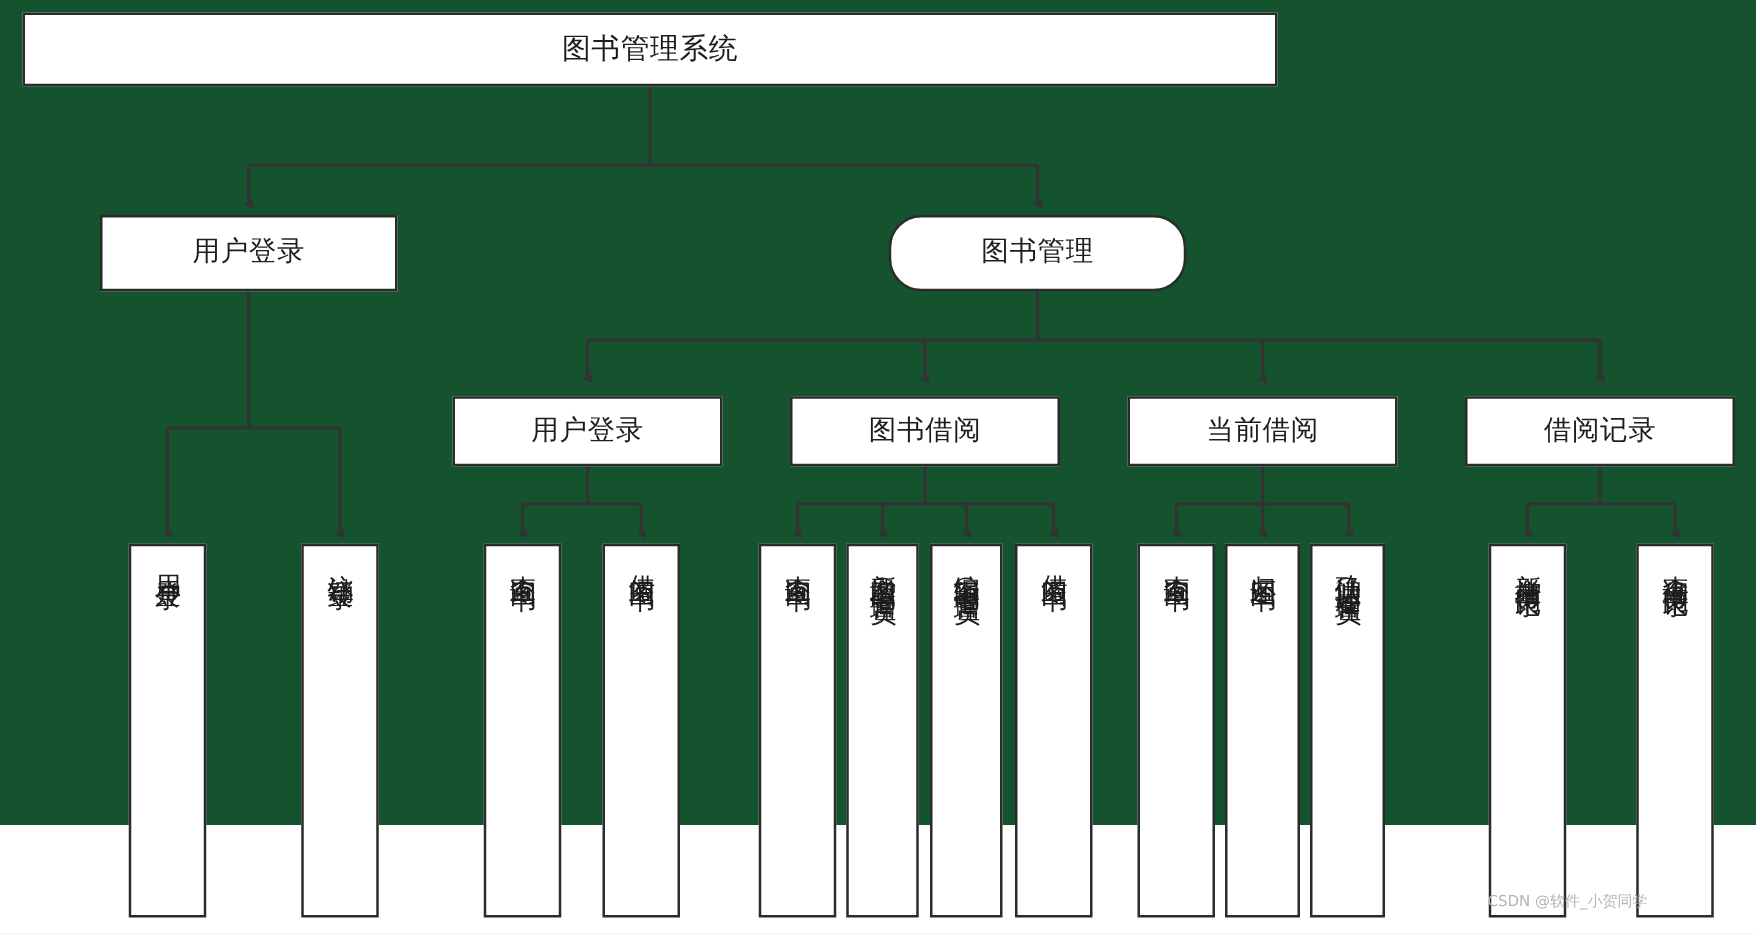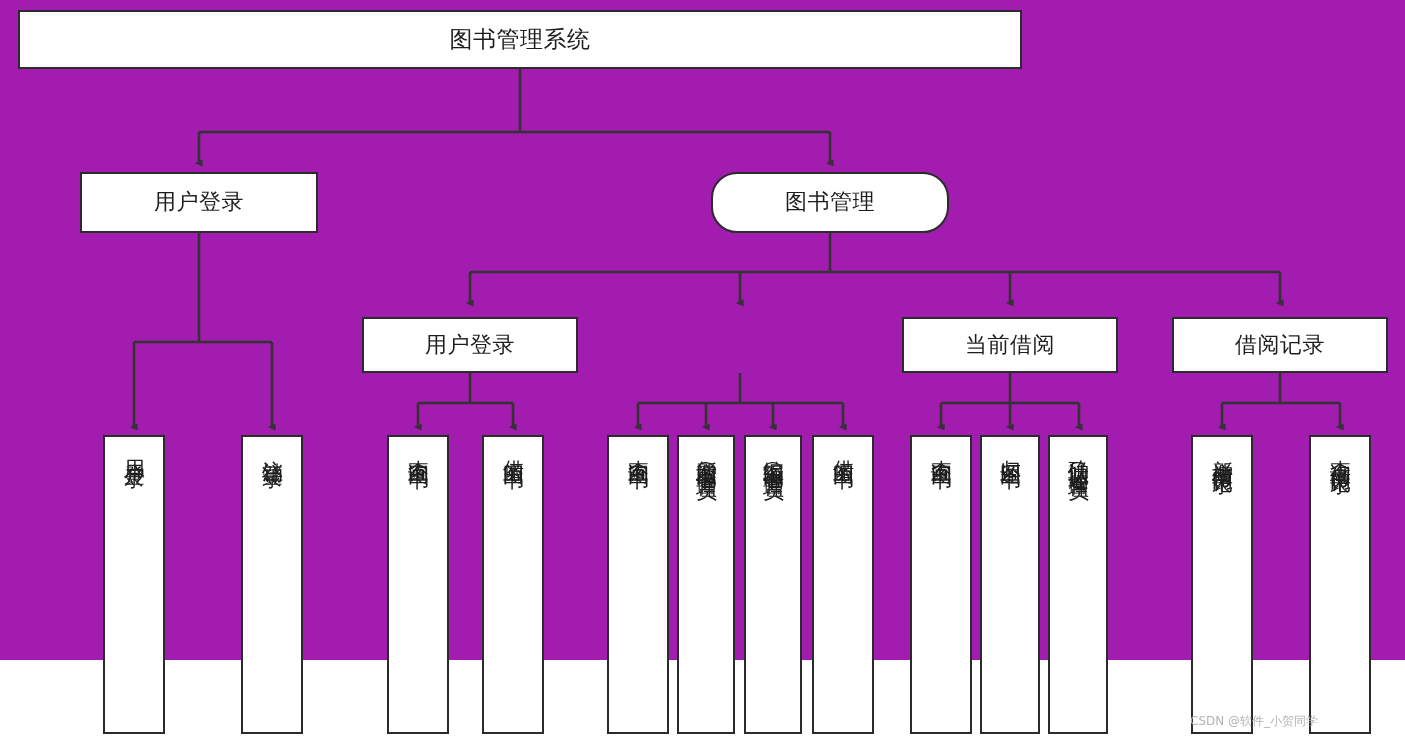--- a/index.html
+++ b/index.html
@@ -10,21 +10,21 @@
   body {
     width: 1405px;
     height: 747px;
     font-family: "DejaVu Sans", "Liberation Sans", sans-serif;
     overflow: hidden;
   }
   #diagram-root {
     position: relative;
     width: 1405px;
     height: 660px;
-    background: #a21caf;
+    background: #14532d;
   }
   svg.connectors {
     position: absolute;
     left: 0;
     top: 0;
     width: 1405px;
     height: 747px;
     pointer-events: none;
   }
   .node {
@@ -135,20 +135,23 @@
   <div class="node horizontal" style="left:80px; top:172px; width:238px; height:61px;">
     <span class="label">用户登录</span>
   </div>
   <div class="node horizontal" style="left:711px; top:172px; width:238px; height:61px;border-radius:26px;">
     <span class="label">图书管理</span>
   </div>
 
   <div class="node horizontal" style="left:362px; top:317px; width:216px; height:56px;">
     <span class="label">用户登录</span>
   </div>
+  <div class="node horizontal" style="left:632px; top:317px; width:216px; height:56px;">
+    <span class="label">图书借阅</span>
+  </div>
   <div class="node horizontal" style="left:902px; top:317px; width:216px; height:56px;">
     <span class="label">当前借阅</span>
   </div>
   <div class="node horizontal" style="left:1172px; top:317px; width:216px; height:56px;">
     <span class="label">借阅记录</span>
   </div>
 
   <div class="node vertical" style="left:103px; top:435px; width:62px; height:299px;">
     <span class="label">用户登录</span>
   </div>

